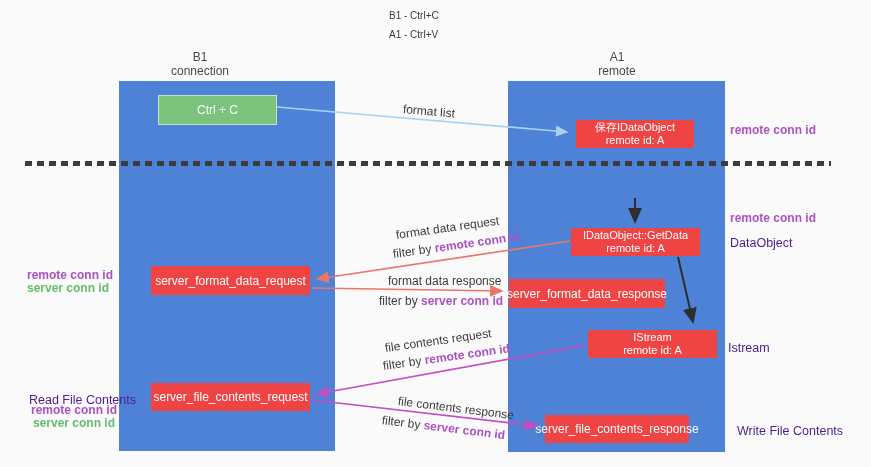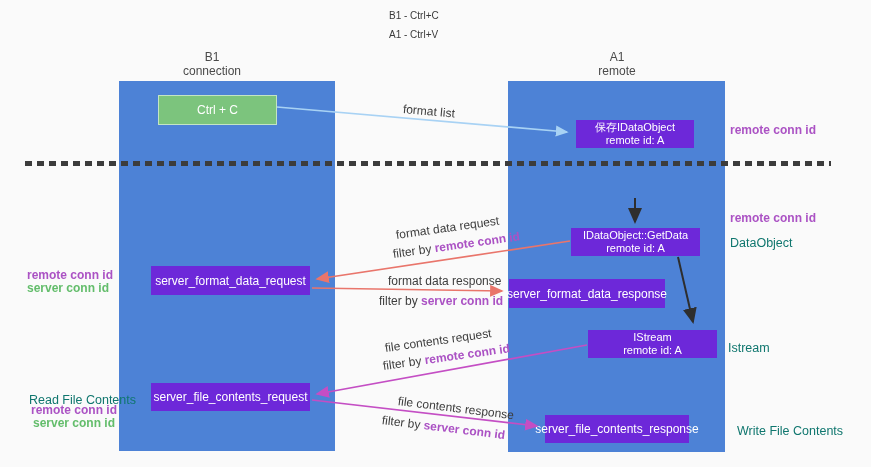--- a/index.html
+++ b/index.html
@@ -7,41 +7,41 @@
     position:relative;width:871px;height:467px;overflow:hidden;
     background:#fafafa;
     font-family:"Liberation Sans", sans-serif;
     color:#3b3b3b;
   }
   .col{position:absolute;top:81px;width:216px;height:370px;background:#4d82d6;z-index:1;}
   #col-left{left:119px;}
   #col-right{left:508px;width:217px;height:371px;}
   .col-header{position:absolute;top:51px;width:120px;text-align:center;
     font-size:12px;line-height:12px;color:#4a4a4a;z-index:2;}
-  #header-left{left:152px;}
+  #header-left{left:140px;}
   #header-right{left:557px;}
   .col-header div{margin:0 0 2px 0;}
   #title{position:absolute;left:389px;top:6px;font-size:10px;line-height:19px;color:#3a3a3a;z-index:2;}
   #dashline{position:absolute;left:25px;top:161px;width:806px;height:5px;z-index:3;
     background:repeating-linear-gradient(90deg,#3c3c3c 0 7px,transparent 7px 12px);}
   .box{position:absolute;display:flex;flex-direction:column;align-items:center;justify-content:center;
     color:#fff;text-align:left;z-index:4;}
-  .box.orange{background:#6d28d9;}
+  .box.orange{background:#ef4444;}
   .box.green{background:#7cc47d;border:1px solid rgba(255,255,255,.55);}
   .box .one{font-size:12px;}
   .box .l{font-size:11px;line-height:13px;}
   #svg-arrows{position:absolute;left:0;top:0;z-index:5;pointer-events:none;}
   .flabel{position:absolute;font-size:12px;color:#3d3d3d;white-space:nowrap;z-index:6;}
   .rot-n8{transform:rotate(-8deg);transform-origin:left center;}
   .rot-p7{transform:rotate(7deg);transform-origin:left center;}
   .rot-p5{transform:rotate(5deg);transform-origin:left center;}
   .purple{color:#ab52c4;font-weight:bold;}
   .greentx{color:#63bd6b;font-weight:bold;}
   .side{position:absolute;font-size:12px;white-space:nowrap;z-index:6;}
-  .side.dark{font-size:12.5px;color:#0f766e;}
+  .side.dark{font-size:12.5px;color:#4c1d95;}
 </style>
 </head>
 <body>
 
 <div id="canvas">
 
   <div id="title">
     <div>B1 - Ctrl+C</div>
     <div>A1 - Ctrl+V</div>
   </div>

